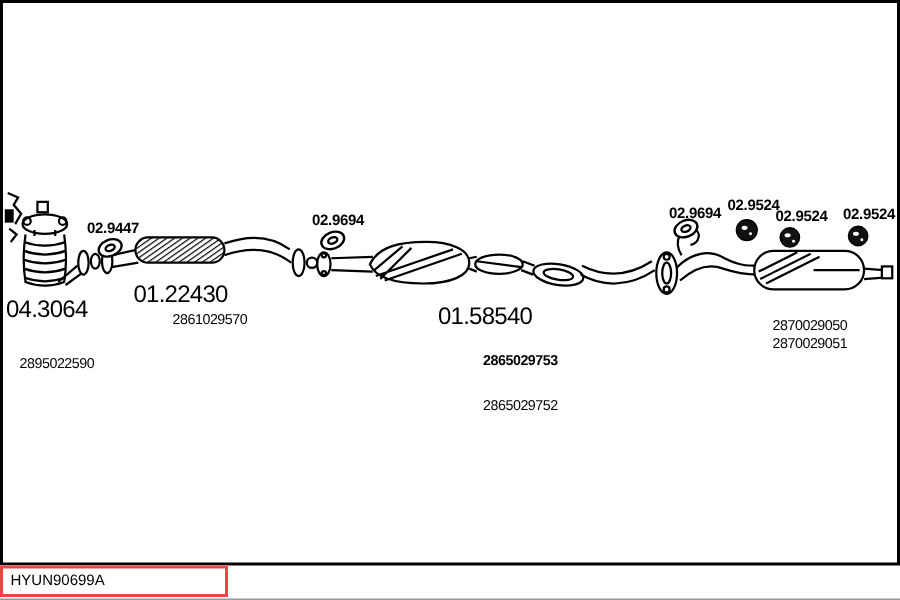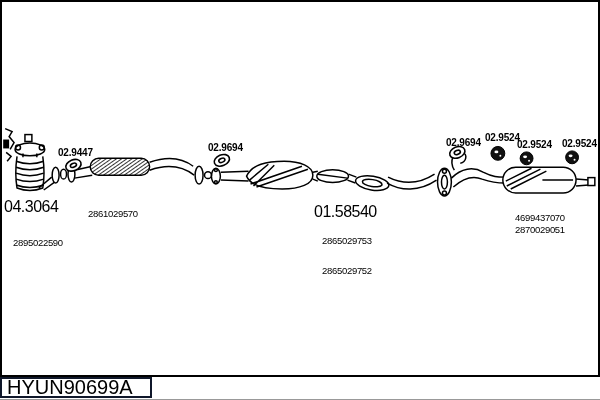--- a/index.html
+++ b/index.html
@@ -11,22 +11,22 @@
     position:absolute;left:0;top:0;width:600px;height:377px;
     border:2px solid #000;box-sizing:border-box;background:#fff;
   }
   .art{position:absolute;left:0;top:0;width:100%;height:100%;}
   .lbl{position:absolute;white-space:nowrap;line-height:1;}
   .fit{font-size:10px;font-weight:bold;letter-spacing:-0.2px;}
   .big{font-size:16px;font-weight:400;letter-spacing:-0.5px;}
   .oem{font-size:9.5px;letter-spacing:-0.3px;}
   .code-box{
     position:absolute;left:0;top:377px;width:152px;height:21px;
-    border:2px solid #0f172a;box-sizing:border-box;background:#fff;
-    display:flex;align-items:center;padding-left:5px;font-size:20px;
+    border:2px solid #ef4444;box-sizing:border-box;background:#fff;
+    display:flex;align-items:center;padding-left:5px;font-size:10px;
   }
   .bottom-edge{position:absolute;left:0;top:399px;width:600px;height:1px;background:#999;}
 </style>
 </head>
 <body>
 
 <div class="canvas">
 
   <svg class="art" viewBox="0 0 600 377">
     <defs>
@@ -131,27 +131,28 @@
   <div class="lbl fit" style="left:56px;top:146px;">02.9447</div>
   <div class="lbl fit" style="left:206px;top:141px;">02.9694</div>
   <div class="lbl fit" style="left:444px;top:136px;">02.9694</div>
   <div class="lbl fit" style="left:483px;top:131px;">02.9524</div>
   <div class="lbl fit" style="left:515px;top:138px;">02.9524</div>
   <div class="lbl fit" style="left:560px;top:137px;">02.9524</div>
 
   <div class="lbl big" style="left:2px;top:197px;">04.3064</div>
   <div class="lbl oem" style="left:11px;top:216px;margin-top:20px;">2895022590</div>
 
-  <div class="lbl oem" style="left:86px;top:207px;">2861029570</div>
+  <div class="lbl big" style="left:87px;top:187px;">01.22430</div>
+  <div class="lbl oem" style="left:113px;top:207px;">2861029570</div>
 
-  <div class="lbl big" style="left:312px;top:202px;">01.58540</div>
+  <div class="lbl big" style="left:290px;top:202px;">01.58540</div>
   <div class="lbl oem" style="left:320px;top:223px;margin-top:41px;">2865029752</div>
-  <div class="lbl oem" style="left:320px;top:234px;">2865029753</div>
+  <div class="lbl oem" style="left:320px;top:234px;font-weight:bold;">2865029753</div>
 
-  <div class="lbl oem" style="left:513px;top:211px;">4699437070</div>
+  <div class="lbl oem" style="left:513px;top:211px;">2870029050</div>
   <div class="lbl oem" style="left:513px;top:223px;text-align:center;">2870029051</div>
 
 </div>
 
 <div class="code-box">
   <span>HYUN90699A</span>
 </div>
 <div class="bottom-edge"></div>
 
 </body></html>

